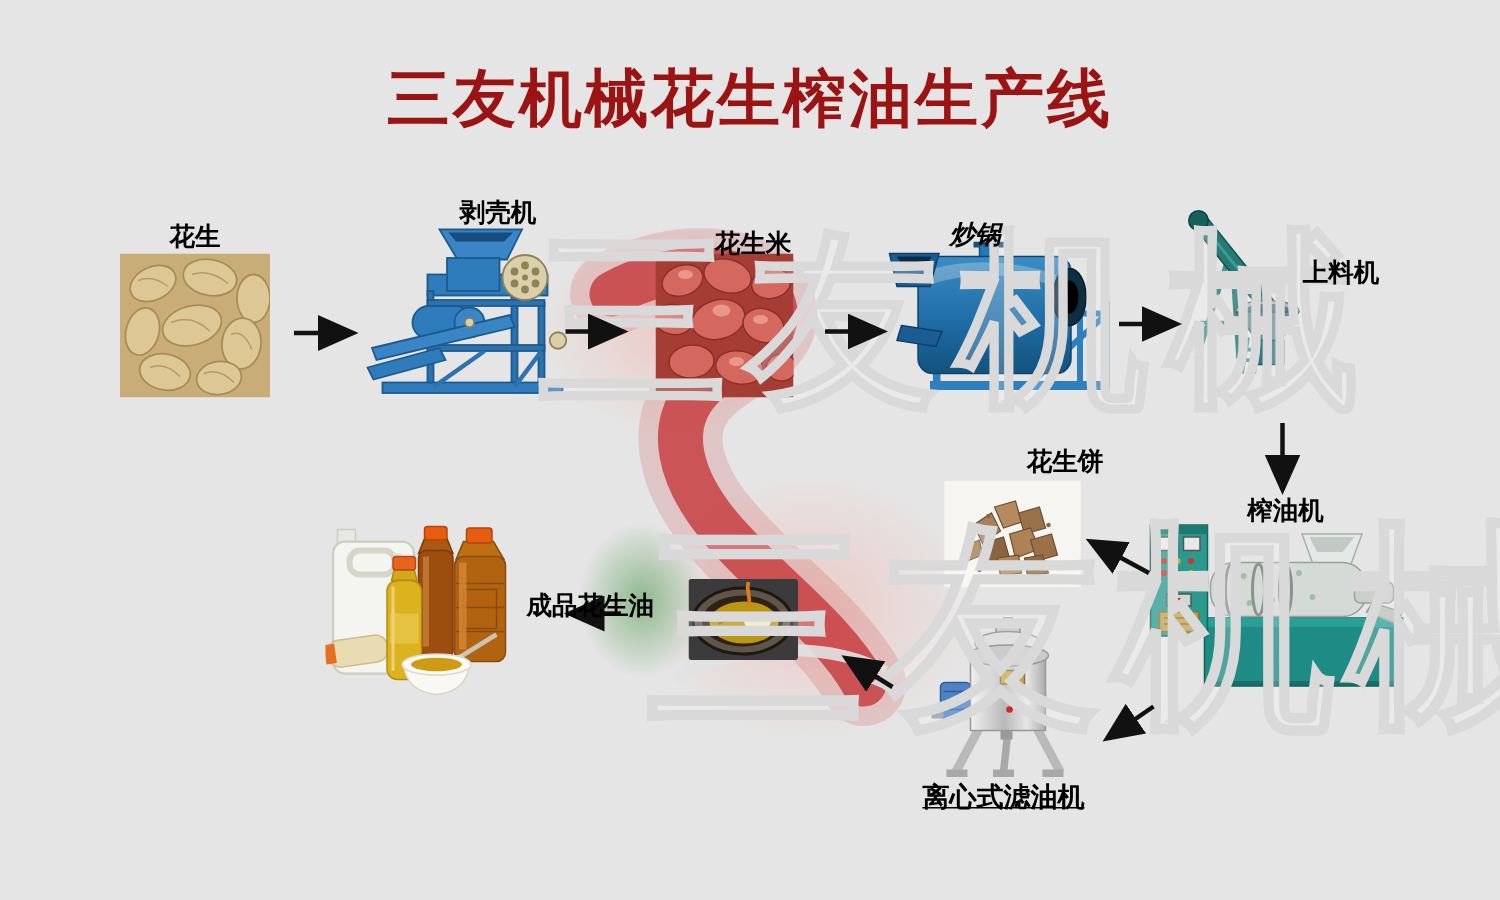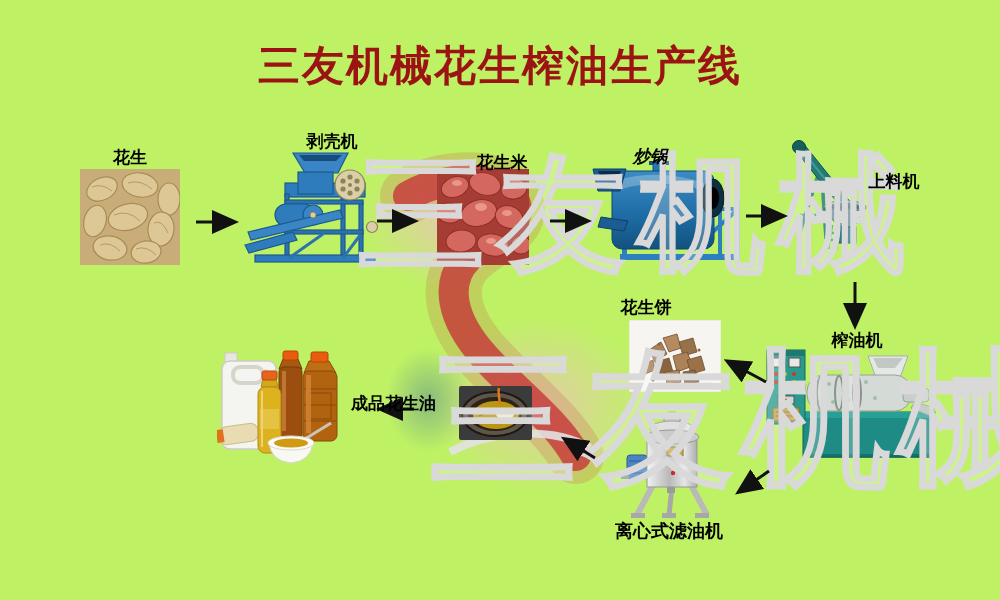--- a/index.html
+++ b/index.html
@@ -1,17 +1,17 @@
 <!DOCTYPE html>
 <html><head>
 <meta charset="utf-8">
 <style>
   html,body{margin:0;padding:0;background:#fff;}
   .canvas{
-    position:relative;width:1000px;height:600px;background:#bef264;
+    position:relative;width:1000px;height:600px;background:#e5e5e5;
     overflow:hidden;font-family:"DejaVu Sans","Liberation Sans",sans-serif;
   }
   .layer{position:absolute;left:0;top:0;width:1000px;height:600px;pointer-events:none;}
   .bg-decor{z-index:0;}
   .watermark-layer{z-index:3;}
   .arrow-layer{z-index:4;}
   .title{
     position:absolute;left:0;right:0;top:38px;margin:0;z-index:5;
     text-align:center;font-size:42px;font-weight:bold;color:#9b1312;letter-spacing:2px;
   }
@@ -333,22 +333,22 @@
       <ellipse cx="74" cy="96" rx="17" ry="4.5" fill="#cf9a14"></ellipse>
     </svg>
   </div>
 
   <div class="lbl" style="left:80px;top:146px;width:100px;">花生</div>
   <div class="lbl" style="left:282px;top:130px;width:100px;">剥壳机</div>
   <div class="lbl" style="left:456px;top:151px;width:92px;">花生米</div>
   <div class="lbl" style="left:605px;top:145px;width:90px;font-style:italic;">炒锅</div>
   <div class="lbl" style="left:858px;top:170px;width:72px;">上料机</div>
   <div class="lbl" style="left:822px;top:329px;width:70px;">榨油机</div>
-  <div class="lbl" style="left:608px;top:296px;width:76px;font-family:Liberation Serif, serif;">花生饼</div>
-  <div class="lbl lbl-big" style="left:604px;top:519px;width:130px;">离心式滤油机</div>
+  <div class="lbl" style="left:672px;top:296px;width:76px;font-family:Liberation Serif, serif;">花生饼</div>
+  <div class="lbl lbl-big" style="left:604px;top:519px;width:130px;text-decoration:underline;">离心式滤油机</div>
   <div class="lbl" style="left:346px;top:392px;width:95px;">成品花生油</div>
 
   <svg class="layer arrow-layer" viewBox="0 0 1000 600">
     <defs>
       <marker id="ah" markerWidth="9" markerHeight="8" refX="7" refY="4" orient="auto">
         <path d="M0,0 L9,4 L0,8 Z" fill="#111"></path>
       </marker>
     </defs>
     <g stroke="#111" stroke-width="3" fill="none">
       <line x1="196" y1="222" x2="233" y2="222" marker-end="url(#ah)"></line>

